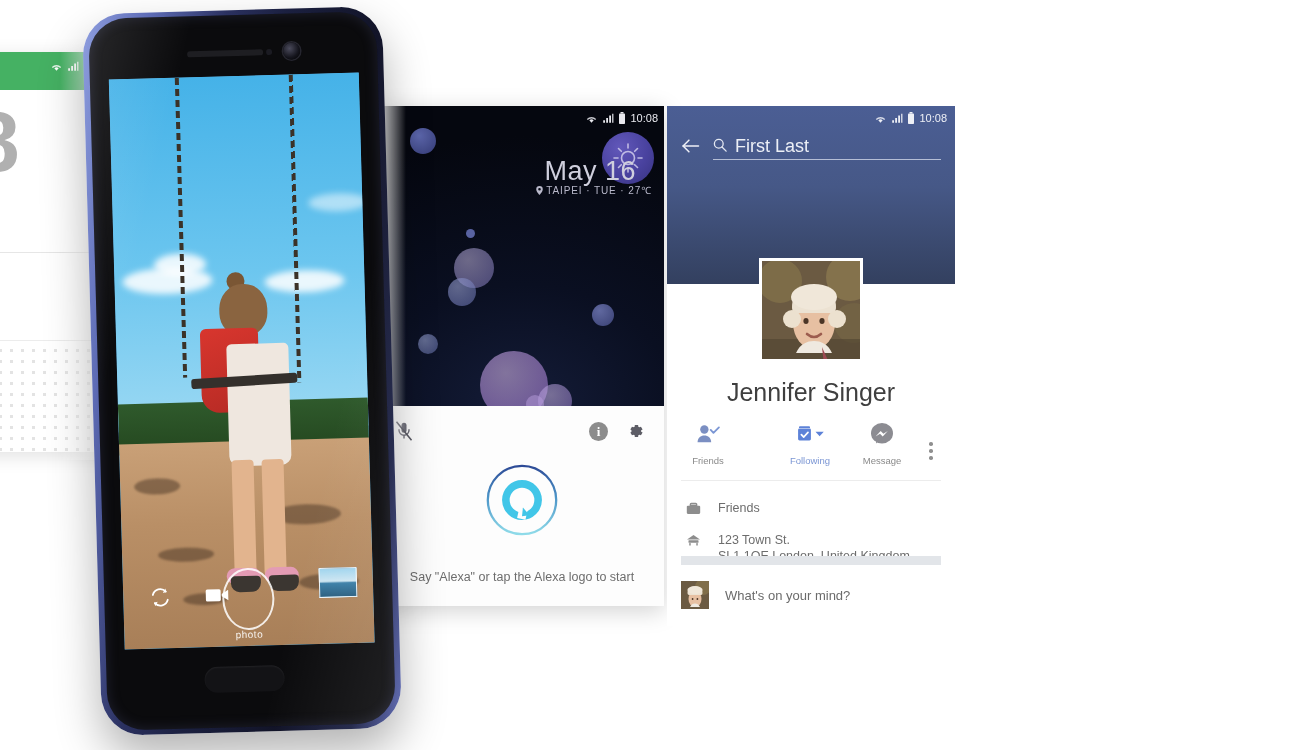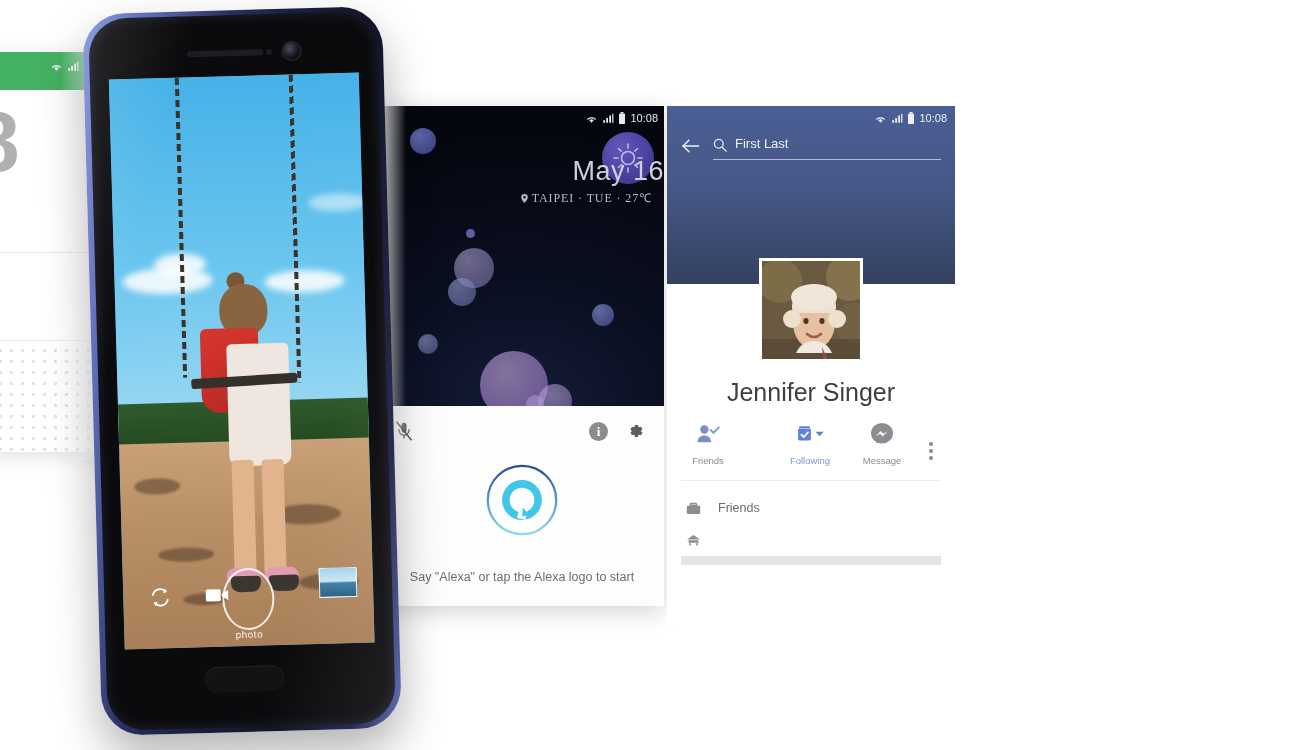--- a/index.html
+++ b/index.html
@@ -51,22 +51,22 @@
   }
   .mid-status{
     position:absolute; right:6px; top:6px; display:flex; align-items:center; gap:4px;
     color:#e9e9ef; font-size:11px;
   }
   .clock{
     position:absolute; left:18px; top:48px; color:#d3d3de; font-weight:300;
     font-size:52px; line-height:52px; font-style:italic; letter-spacing:-1px;
   }
   .clock .ampm{ font-size:15px; font-style:italic; vertical-align:baseline; margin-left:3px; color:#bdbdcb;}
-  .wdate{ position:absolute; right:0; top:50px; color:#cfcfdd; font-size:27px; font-weight:300; letter-spacing:.5px;}
-  .wmeta{ position:absolute; right:12px; top:83px; color:#b9b9cb; font-size:12px; letter-spacing:.9px; white-space:nowrap;font-family:Liberation Serif, serif;}
+  .wdate{ position:absolute; right:28px; top:50px; color:#cfcfdd; font-size:27px; font-weight:300; letter-spacing:.5px;}
+  .wmeta{ position:absolute; right:12px; top:77px; color:#b9b9cb; font-size:10px; letter-spacing:.9px; white-space:nowrap;}
   .sunbubble{
     position:absolute; right:10px; top:26px; width:52px; height:52px; border-radius:50%;
     background:radial-gradient(circle at 35% 30%, #6a5fc9 0%, #4f47ab 55%, #3b3689 100%);
     opacity:.92;
   }
   .sun-glyph{ position:absolute; right:16px; top:32px; width:40px; height:40px; opacity:.78;}
   .bub{ position:absolute; border-radius:50%; }
   
   .alexa{
     position:absolute; left:0; top:300px; width:100%; height:200px; background:#fdfdfd;
@@ -98,21 +98,21 @@
   .r-hero{
     position:absolute; left:0; top:0; width:100%; height:178px;
     background:linear-gradient(to bottom, #4a5d93 0%, #4a5d93 38%, #3a4straight 0%);
     background:linear-gradient(to bottom,#4b5e94 0%,#465887 45%,#33405f 100%);
   }
   .r-status{ position:absolute; right:8px; top:6px; display:flex; align-items:center; gap:4px;
              color:#eef0f6; font-size:11px;}
   .r-back{ position:absolute; left:14px; top:31px; width:20px; height:18px;}
   .r-searchrow{ position:absolute; left:46px; top:30px; right:14px; height:26px; }
   .r-searchicon{ position:absolute; left:0; top:2px; width:14px; height:14px;}
-  .r-searchtext{ position:absolute; left:22px; top:0; font-size:13px; color:#eceff6;}
+  .r-searchtext{ position:absolute; left:22px; top:0; font-size:18px; color:#eceff6;}
   .r-searchline{ position:absolute; left:0; right:0; bottom:2px; height:1px; background:#c9d0e2; opacity:.85;}
   .avatar{
     position:absolute; left:50%; top:152px; transform:translateX(-50%);
     width:104px; height:104px; border:3px solid #fff; overflow:hidden; background:#6f5f4a;
   }
   .pname{ position:absolute; left:0; right:0; top:272px; text-align:center; font-size:25px;
           color:#3f3f3f; font-weight:400;}
   .actions{ position:absolute; left:0; right:0; top:316px; height:52px; }
   .act{ position:absolute; top:0; width:70px; text-align:center;}
   .act .ic{ height:24px; display:flex; align-items:center; justify-content:center;}
@@ -422,24 +422,43 @@
 
     <div class="inforow" style="top:426px">
       <div class="gi">
         <svg width="15" height="13" viewBox="0 0 16 14">
           <path d="M8 1.2L15 6H1z" fill="#8d8d8d"></path>
           <rect x="2.6" y="6.8" width="10.8" height="2.6" rx=".6" fill="#8d8d8d"></rect>
           <rect x="3.4" y="9.8" width="1.6" height="2.6" fill="#8d8d8d"></rect>
           <rect x="11" y="9.8" width="1.6" height="2.6" fill="#8d8d8d"></rect>
         </svg>
       </div>
+      <div class="tx">
+        <div>123 Town St.</div>
+        <div>SL1 1QE London, United Kingdom</div>
+      </div>
     </div>
 
     <div class="graybar"></div>
 
+    <div class="composer">
+      <div class="cav">
+        <svg viewBox="0 0 28 28" width="28" height="28">
+          <rect width="28" height="28" fill="#6b5a42"></rect>
+          <circle cx="22" cy="6" r="8" fill="#917f52" opacity=".55"></circle>
+          <ellipse cx="14" cy="18" rx="6.5" ry="8" fill="#e7c0a2"></ellipse>
+          <path d="M6.5 12c0-4 3.2-6.5 7.5-6.5s7.5 2.5 7.5 6.5c0 1.3-.7 2-1.5 2H8c-.8 0-1.5-.7-1.5-2z" fill="#ece2d2"></path>
+          <ellipse cx="14" cy="9" rx="7.6" ry="4" fill="#f0e7d9"></ellipse>
+          <circle cx="11.6" cy="18" r=".9" fill="#4b3526"></circle>
+          <circle cx="16.4" cy="18" r=".9" fill="#4b3526"></circle>
+          <path d="M9 26c1.2-2.6 3-3.6 5-3.6s3.8 1 5 3.6z" fill="#efe9e0"></path>
+        </svg>
+      </div>
+      <div class="ctx">What's on your mind?</div>
+    </div>
   </div>
 
   <div id="phone">
     <div class="ph-edge"></div>
     <div class="ph-body"></div>
 
     <div class="ph-speaker"></div>
     <div class="ph-sensor"></div>
     <div class="ph-cam"></div>
 

